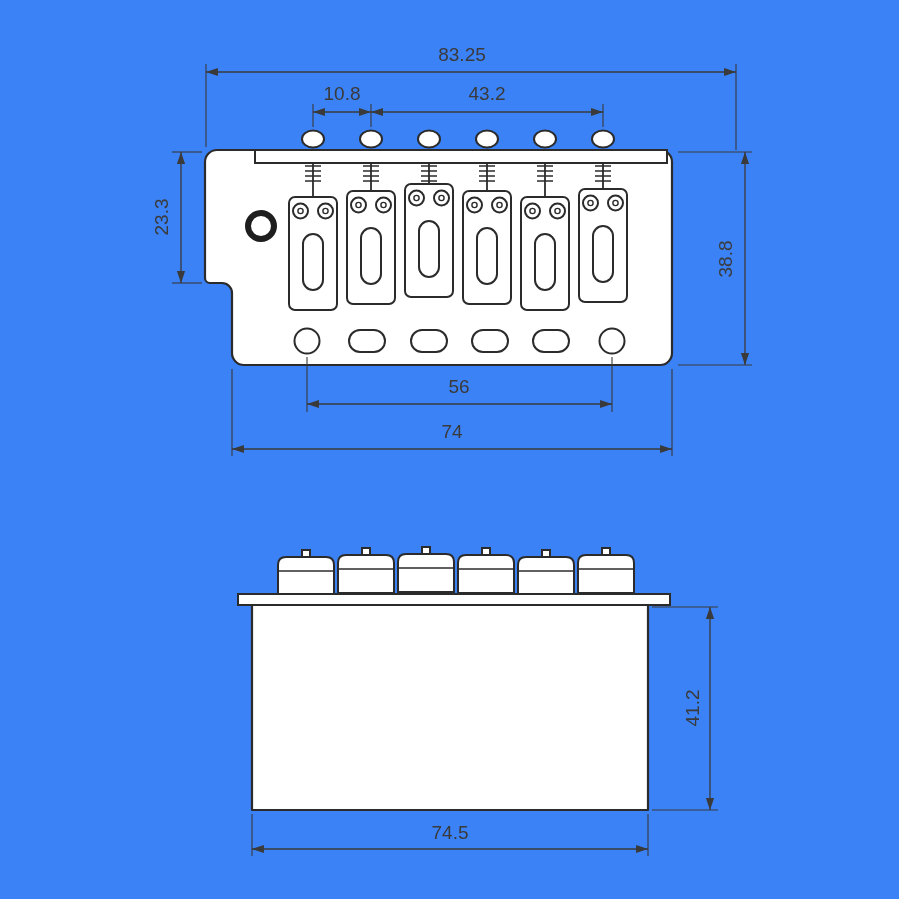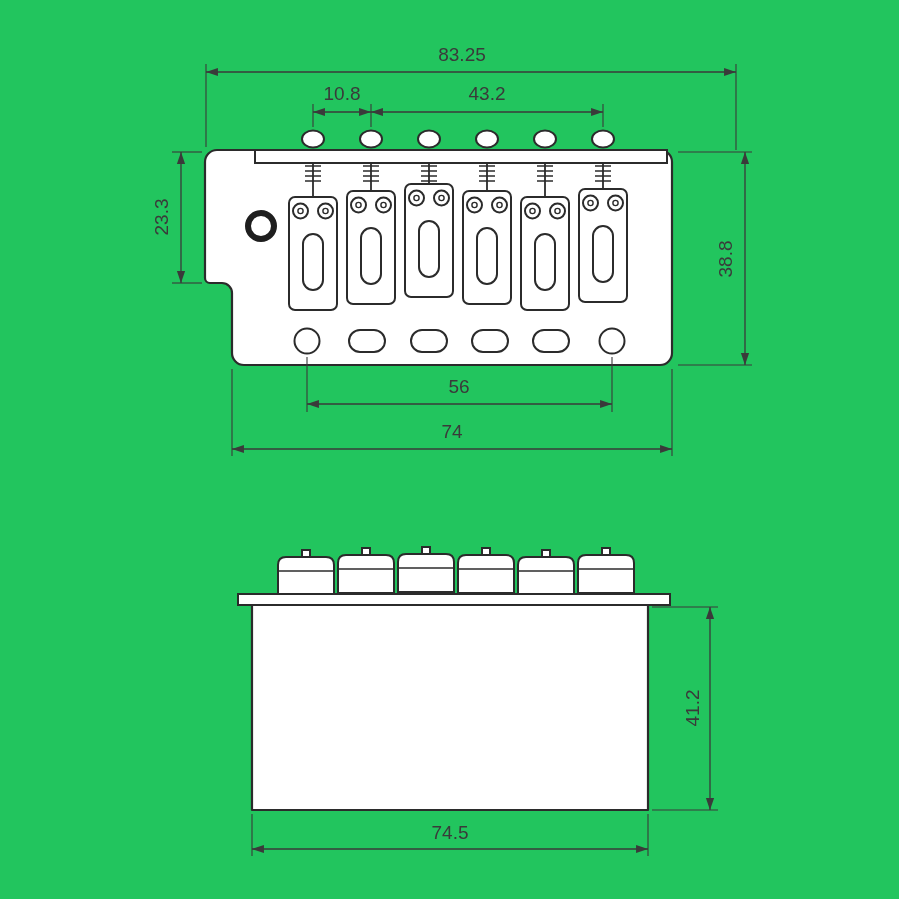--- a/index.html
+++ b/index.html
@@ -1,16 +1,16 @@
 <!DOCTYPE html>
 <html><head>
 <meta charset="utf-8">
 <style>
   html,body{margin:0;padding:0;background:#ffffff;}
-  .canvas{width:899px;height:899px;background:#22c55e;position:relative;overflow:hidden;}
+  .canvas{width:899px;height:899px;background:#3b82f6;position:relative;overflow:hidden;}
   svg{display:block;}
   .outline{fill:#ffffff;stroke:#2b2b2b;stroke-width:2.2;stroke-linejoin:round;}
   .part{fill:#ffffff;stroke:#2b2b2b;stroke-width:2;}
   .nofill{fill:none;stroke:#2b2b2b;stroke-width:2;}
   .ring{fill:none;stroke:#1e1e1e;stroke-width:6;}
   .screw{stroke:#2b2b2b;stroke-width:1.8;}
   .spring-tick{stroke:#2b2b2b;stroke-width:1.5;}
   .detail{stroke:#2b2b2b;stroke-width:1.4;fill:none;}
   .dim{stroke:#3a3a3a;stroke-width:1.3;fill:none;}
   .ext{stroke:#3a3a3a;stroke-width:1.1;}

